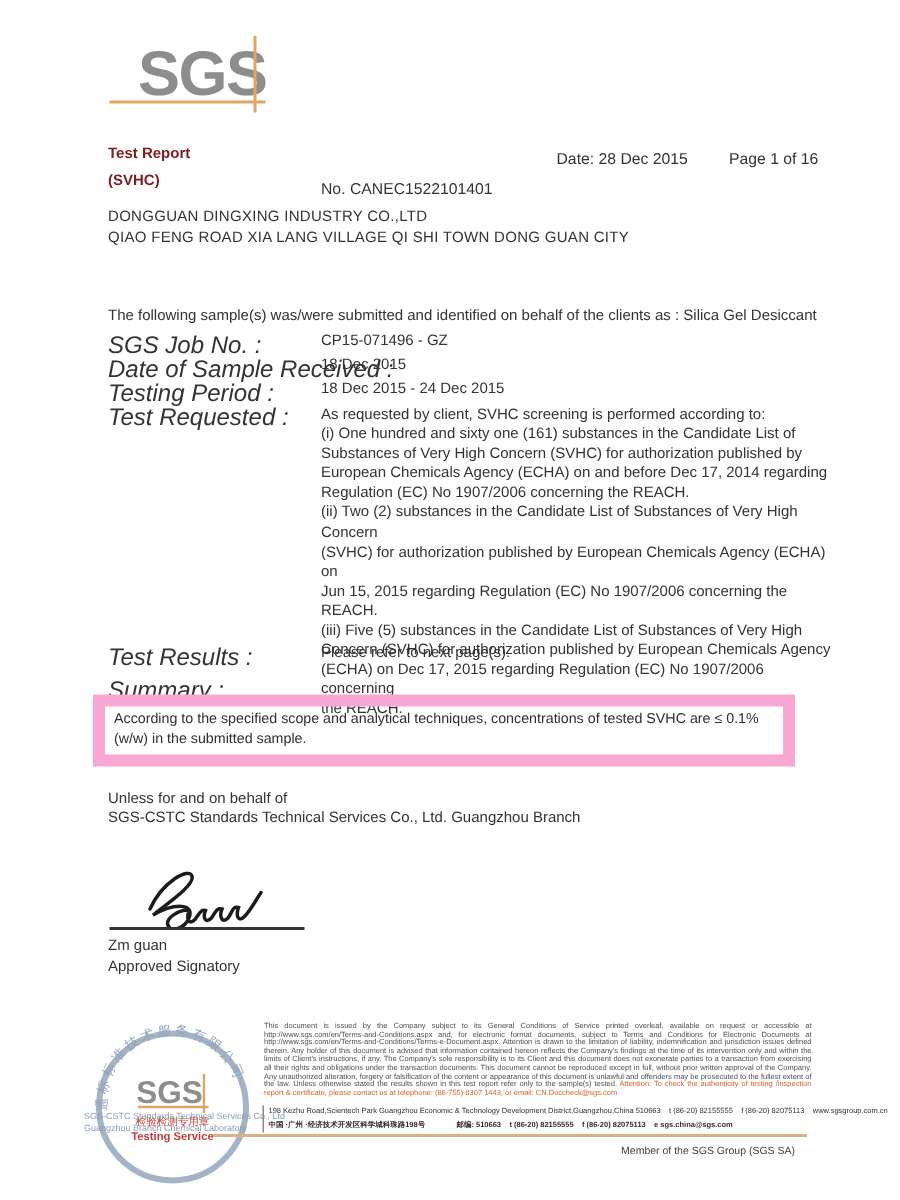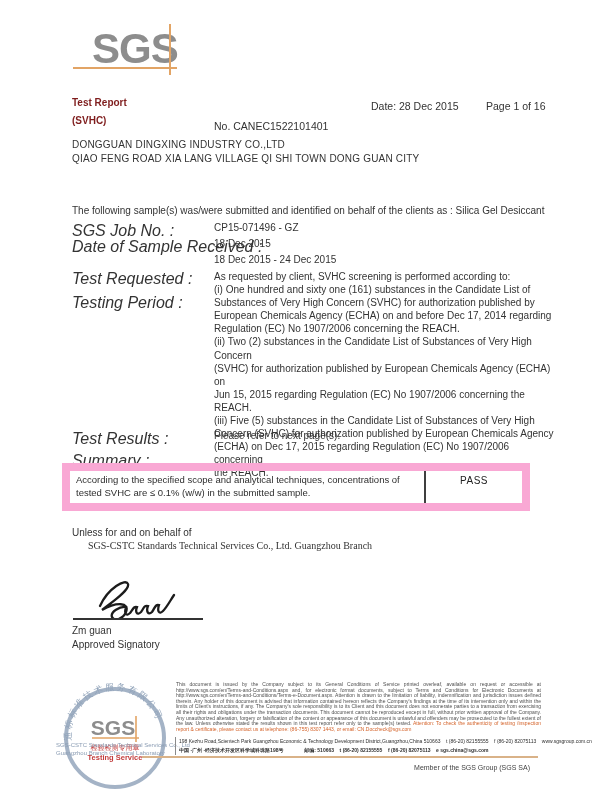--- a/index.html
+++ b/index.html
@@ -54,21 +54,21 @@
   <div class="abs body-text" style="left:72px;top:153px;letter-spacing:0.2px;">QIAO FENG ROAD XIA LANG VILLAGE QI SHI TOWN DONG GUAN CITY</div>
 
   <div class="abs body-text" style="left:72px;top:205px;">The following sample(s) was/were submitted and identified on behalf of the clients as : Silica Gel Desiccant</div>
 
   <div class="abs label-col" style="left:72px;top:222px;">SGS Job No. :</div>
   <div class="abs value-col" style="left:214px;top:222px;">CP15-071496 - GZ</div>
 
   <div class="abs label-col" style="left:72px;top:238px;">Date of Sample Received :</div>
   <div class="abs value-col" style="left:214px;top:238px;">18 Dec 2015</div>
 
-  <div class="abs label-col" style="left:72px;top:254px;margin-top:40px;">Testing Period :</div>
+  <div class="abs label-col" style="left:72px;top:254px;">Testing Period :</div>
   <div class="abs value-col" style="left:214px;top:254px;">18 Dec 2015 - 24 Dec 2015</div>
 
   <div class="abs label-col" style="left:72px;top:270px;">Test Requested :</div>
   <div class="abs value-col preline" style="left:214px;top:270px;width:340px;">As requested by client, SVHC screening is performed according to:
 (i) One hundred and sixty one (161) substances in the Candidate List of
 Substances of Very High Concern (SVHC) for authorization published by
 European Chemicals Agency (ECHA) on and before Dec 17, 2014 regarding
 Regulation (EC) No 1907/2006 concerning the REACH.
 (ii) Two (2) substances in the Candidate List of Substances of Very High Concern
 (SVHC) for authorization published by European Chemicals Agency (ECHA) on
@@ -77,25 +77,24 @@
 Concern (SVHC) for authorization published by European Chemicals Agency
 (ECHA) on Dec 17, 2015 regarding Regulation (EC) No 1907/2006 concerning
 the REACH.</div>
 
   <div class="abs label-col" style="left:72px;top:430px;">Test Results :</div>
   <div class="abs value-col" style="left:214px;top:430px;">Please refer to next page(s).</div>
 
   <div class="abs label-col" style="left:72px;top:452px;">Summary :</div>
   <div class="abs summary-box" style="left:62px;top:463px;width:468px;min-height:30px;">
     <div class="summary-cell-text">According to the specified scope and analytical techniques, concentrations of tested SVHC are ≤ 0.1% (w/w) in the submitted sample.</div>
-    <div class="summary-cell-pass">PASS</div>
   </div>
 
   <div class="abs body-text" style="left:72px;top:527px;">Unless for and on behalf of</div>
-  <div class="abs body-text" style="left:88px;top:540px;font-family:Liberation Serif, serif;">SGS-CSTC Standards Technical Services Co., Ltd. Guangzhou Branch</div>
+  <div class="abs body-text" style="left:72px;top:540px;">SGS-CSTC Standards Technical Services Co., Ltd. Guangzhou Branch</div>
 
   <svg class="abs" style="left:82px;top:570px;" width="110" height="50" viewBox="0 0 94 50">
     <path d="M10 36 C18 18 36 8 38 14 C40 20 22 32 12 40 C26 32 40 32 36 42 C33 49 24 52 22 47 C20 42 30 36 36 37 C34 43 36 47 40 43 C43 39 44 36 47 37 C45 42 47 46 51 42 C54 38 54 35 58 36 C56 41 58 46 62 42 C65 38 65 34 69 35 C67 41 69 45 73 41 C77 37 80 31 84 25" fill="none" stroke="#1c1c1c" stroke-width="2.3" stroke-linecap="round"></path>
   </svg>
   <div class="abs sig-line" style="left:73px;top:618px;width:130px;"></div>
   <div class="abs body-text" style="left:72px;top:625px;">Zm guan</div>
   <div class="abs body-text" style="left:72px;top:639px;">Approved Signatory</div>
 
   <svg class="abs" style="left:60px;top:683px;" width="110" height="110" viewBox="0 0 110 110">
     <defs>

